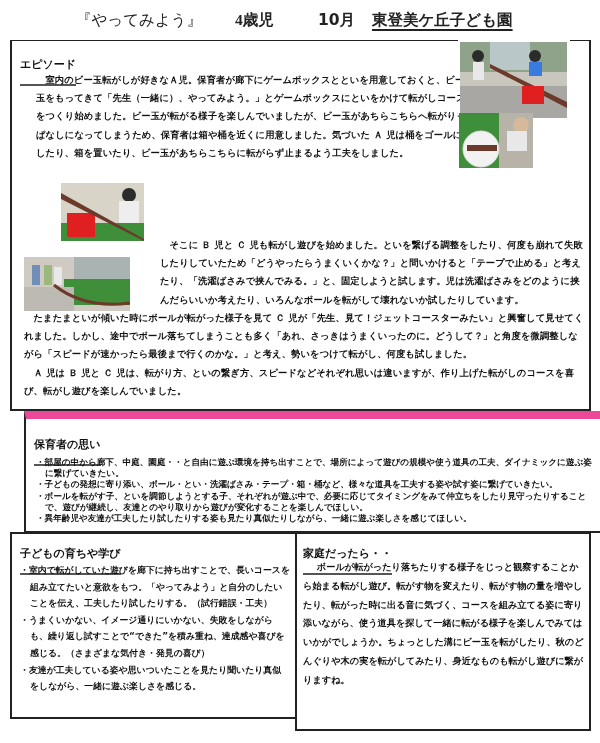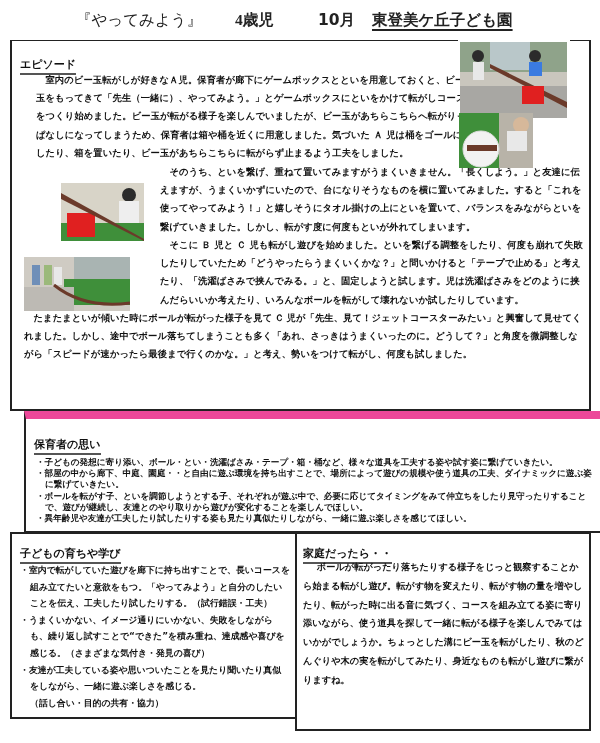--- a/index.html
+++ b/index.html
@@ -12,21 +12,21 @@
   .t-age { left:235px;font-family:Liberation Serif, serif; }
   .t-month { left:318px; }
   .t-school { left:372px; text-decoration:underline; text-decoration-thickness:2px; text-underline-offset:4px; }
 
   .frame { position:absolute; border:2px solid #222; box-sizing:border-box; background:#fff; }
   #episode { left:10px; top:41px; width:581px; height:370px; border-top:none; }
   .top-rule-left { position:absolute; left:10px; top:40px; width:448px; height:2px; background:#222; }
   .top-rule-right { position:absolute; left:570px; top:40px; width:21px; height:2px; background:#222; }
 
   .sec-head { font-size:11px; font-weight:bold; display:inline-block;
-              border-bottom:2px solid #555; padding-bottom:1px; line-height:14px; }
+              border-bottom:2px solid #555; padding-bottom:12px; line-height:14px; }
   .para { font-size:9.3px; font-weight:bold; line-height:18.2px; position:absolute; letter-spacing:0.1px; }
 
   .photo { position:absolute; overflow:hidden; }
   .photo svg { width:100%; height:100%; display:block; }
 
   #thoughts { left:24px; top:411px; width:581px; height:122px; border-top:8px solid #ec4899; }
   .bullets { position:absolute; left:10px; top:38px; width:560px; font-size:8.6px; font-weight:bold; line-height:11.2px; }
   .bullets .b { padding-left:9px; text-indent:-9px; }
 
   #growth { left:10px; top:532px; width:287px; height:187px; }
@@ -47,23 +47,23 @@
 </div>
 
 <div class="top-rule-left"></div>
 <div class="top-rule-right"></div>
 
 <div class="frame" id="episode">
   <div style="position:absolute;left:8px;top:12px;">
     <span class="sec-head">エピソード</span>
   </div>
   <div class="para" style="left:24px;top:30px;width:436px;">　室内のビー玉転がしが好きなＡ児。保育者が廊下にゲームボックスとといを用意しておくと、ビー玉をもってきて「先生（一緒に）、やってみよう。」とゲームボックスにといをかけて転がしコースをつくり始めました。ビー玉が転がる様子を楽しんでいましたが、ビー玉があちらこちらへ転がりっぱなしになってしまうため、保育者は箱や桶を近くに用意しました。気づいた Ａ 児は桶をゴールにしたり、箱を置いたり、ビー玉があちらこちらに転がらず止まるよう工夫をしました。</div>
-  <div class="para" style="left:148px;top:122px;width:425px;">　そのうち、といを繋げ、重ねて置いてみますがうまくいきません。「長くしよう。」と友達に伝えますが、うまくいかずにいたので、台になりそうなものを横に置いてみました。すると「これを使ってやってみよう！」と嬉しそうにタオル掛けの上にといを置いて、バランスをみながらといを繋げていきました。しかし、転がす度に何度もといが外れてしまいます。</div>
   <div class="para" style="left:148px;top:195px;width:425px;">　そこに Ｂ 児と Ｃ 児も転がし遊びを始めました。といを繋げる調整をしたり、何度も崩れて失敗したりしていたため「どうやったらうまくいくかな？」と問いかけると「テープで止める」と考えたり、「洗濯ばさみで挟んでみる。」と、固定しようと試します。児は洗濯ばさみをどのように挟んだらいいか考えたり、いろんなボールを転がして壊れないか試したりしています。</div>
-  <div class="para" style="left:12px;top:268px;width:561px;font-family:Liberation Serif, serif;">　たまたまといが傾いた時にボールが転がった様子を見て Ｃ 児が「先生、見て！ジェットコースターみたい」と興奮して見せてくれました。しかし、途中でボール落ちてしまうことも多く「あれ、さっきはうまくいったのに。どうして？」と角度を微調整しながら「スピードが速かったら最後まで行くのかな。」と考え、勢いをつけて転がし、何度も試しました。</div>
+  <div class="para" style="left:12px;top:268px;width:561px;">　たまたまといが傾いた時にボールが転がった様子を見て Ｃ 児が「先生、見て！ジェットコースターみたい」と興奮して見せてくれました。しかし、途中でボール落ちてしまうことも多く「あれ、さっきはうまくいったのに。どうして？」と角度を微調整しながら「スピードが速かったら最後まで行くのかな。」と考え、勢いをつけて転がし、何度も試しました。</div>
+  <div class="para" style="left:12px;top:323px;width:561px;">　Ａ 児は Ｂ 児と Ｃ 児は、転がり方、といの繋ぎ方、スピードなどそれぞれ思いは違いますが、作り上げた転がしのコースを喜び、転がし遊びを楽しんでいました。</div>
 
   <div class="photo" style="left:448px;top:1px;width:107px;height:76px;">
     <svg viewBox="0 0 107 76" preserveAspectRatio="none">
       <rect width="107" height="76" fill="#c9c6bd"></rect>
       <rect x="0" y="0" width="107" height="30" fill="#8fa38a"></rect>
       <rect x="30" y="0" width="40" height="28" fill="#b9c7c9"></rect>
       <rect x="0" y="44" width="107" height="32" fill="#a8a7a3"></rect>
       <circle cx="18" cy="14" r="6" fill="#2b2b2b"></circle>
       <rect x="13" y="20" width="11" height="18" fill="#e8e8e8"></rect>
       <circle cx="75" cy="14" r="6" fill="#2b2b2b"></circle>
@@ -104,36 +104,35 @@
       <path d="M30,28 Q60,52 106,46" stroke="#6b3a2a" stroke-width="3" fill="none"></path>
     </svg>
   </div>
 </div>
 
 <div class="frame" id="thoughts">
   <div style="position:absolute;left:8px;top:14px;">
     <span class="sec-head">保育者の思い</span>
   </div>
   <div class="bullets">
+    <div class="b">・部屋の中から廊下、中庭、園庭・・と自由に遊ぶ環境を持ち出すことで、場所によって遊びの規模や使う道具の工夫、ダイナミックに遊ぶ姿に繋げていきたい。</div>
     <div class="b">・子どもの発想に寄り添い、ボール・とい・洗濯ばさみ・テープ・箱・桶など、様々な道具を工夫する姿や試す姿に繋げていきたい。</div>
-    <div class="b">・部屋の中から廊下、中庭、園庭・・と自由に遊ぶ環境を持ち出すことで、場所によって遊びの規模や使う道具の工夫、ダイナミックに遊ぶ姿に繋げていきたい。</div>
     <div class="b">・ボールを転がす子、といを調節しようとする子、それぞれが遊ぶ中で、必要に応じてタイミングをみて仲立ちをしたり見守ったりすることで、遊びが継続し、友達とのやり取りから遊びが変化することを楽しんでほしい。</div>
     <div class="b">・異年齢児や友達が工夫したり試したりする姿も見たり真似たりしながら、一緒に遊ぶ楽しさを感じてほしい。</div>
   </div>
 </div>
 
 <div class="frame" id="growth">
   <div style="position:absolute;left:8px;top:8px;">
     <span class="sec-head">子どもの育ちや学び</span>
   </div>
   <div class="col-bullets">
     <div class="b">・室内で転がしていた遊びを廊下に持ち出すことで、長いコースを組み立てたいと意欲をもつ。「やってみよう」と自分のしたいことを伝え、工夫したり試したりする。（試行錯誤・工夫）</div>
     <div class="b">・うまくいかない、イメージ通りにいかない、失敗をしながらも、繰り返し試すことで“できた”を積み重ね、達成感や喜びを感じる。（さまざまな気付き・発見の喜び）</div>
     <div class="b">・友達が工夫している姿や思いついたことを見たり聞いたり真似をしながら、一緒に遊ぶ楽しさを感じる。</div>
-    <div class="tag">（話し合い・目的の共有・協力）</div>
   </div>
 </div>
 
 <div class="frame" id="home">
   <div style="position:absolute;left:6px;top:8px;">
     <span class="sec-head">家庭だったら・・</span>
   </div>
   <div class="home-text">ボールが転がったり落ちたりする様子をじっと観察することから始まる転がし遊び。転がす物を変えたり、転がす物の量を増やしたり、転がった時に出る音に気づく、コースを組み立てる姿に寄り添いながら、使う道具を探して一緒に転がる様子を楽しんでみてはいかがでしょうか。ちょっとした溝にビー玉を転がしたり、秋のどんぐりや木の実を転がしてみたり、身近なものも転がし遊びに繋がりますね。</div>
 </div>
 

